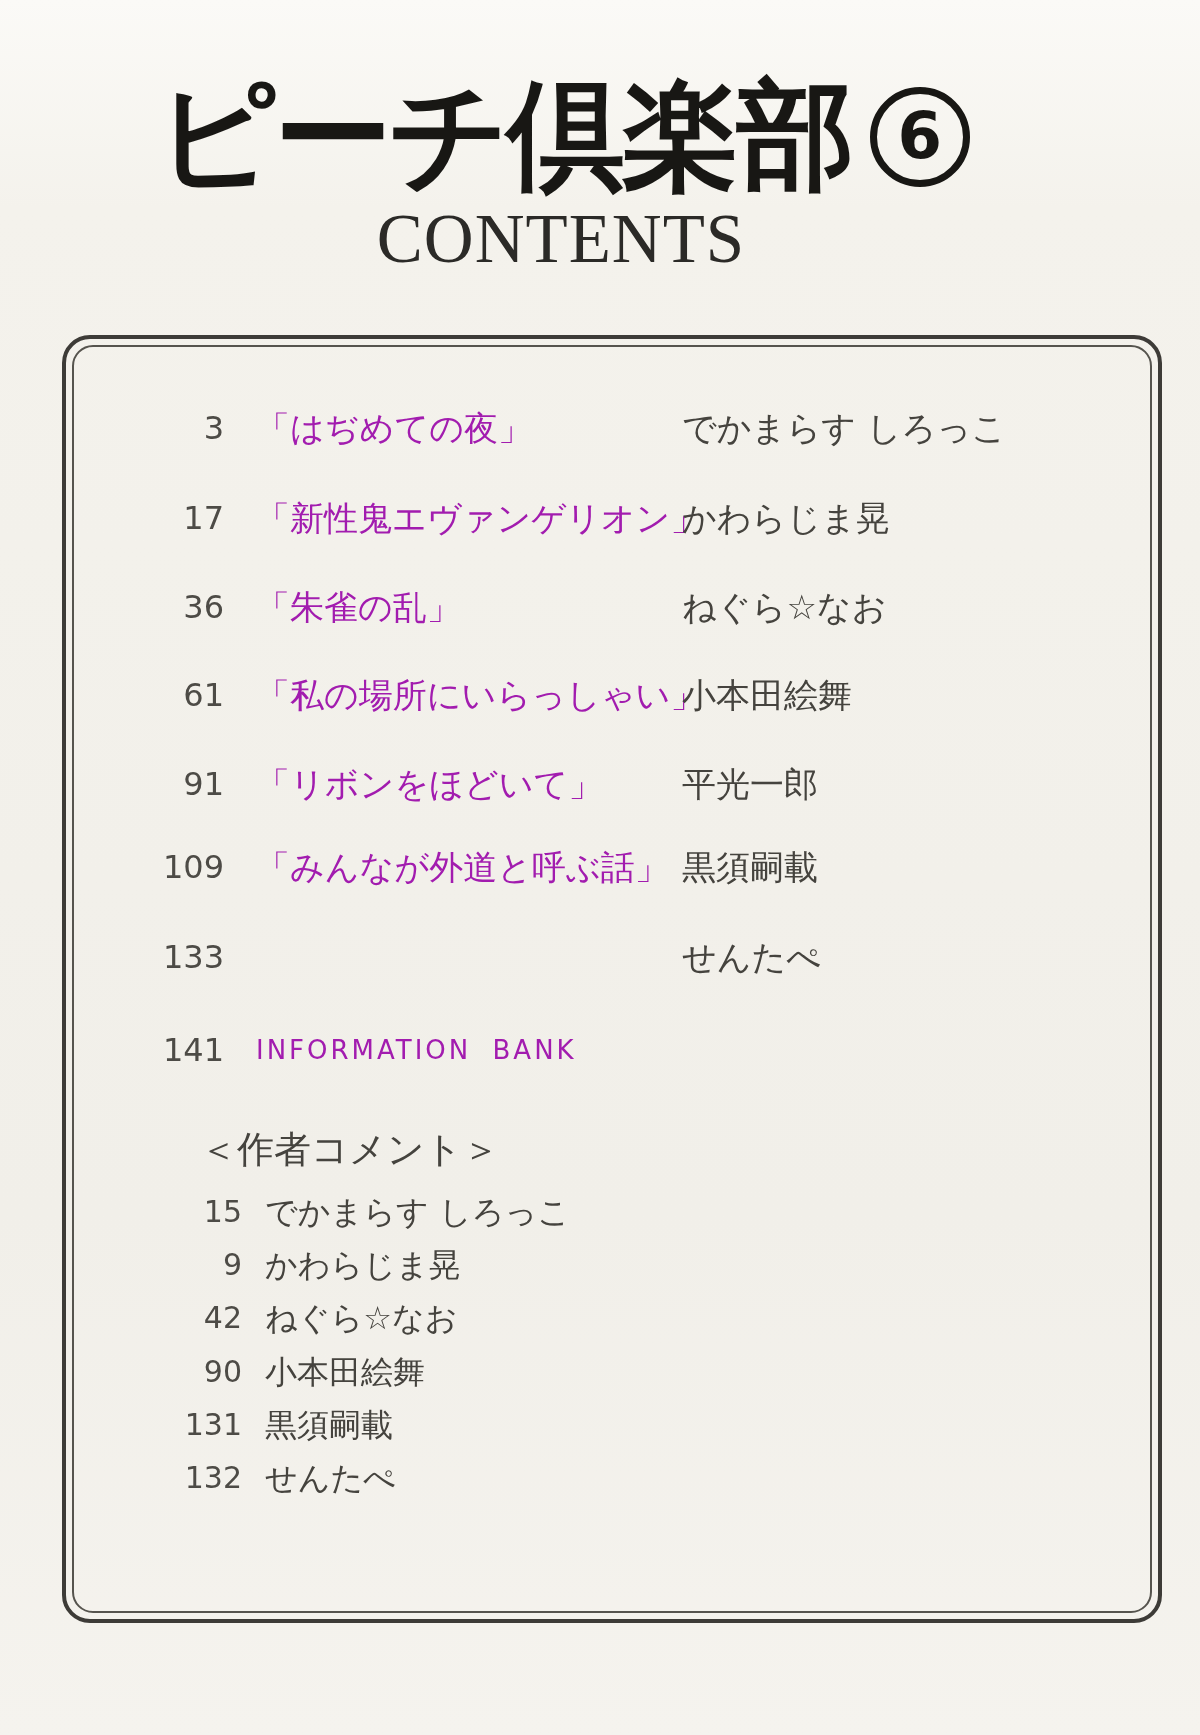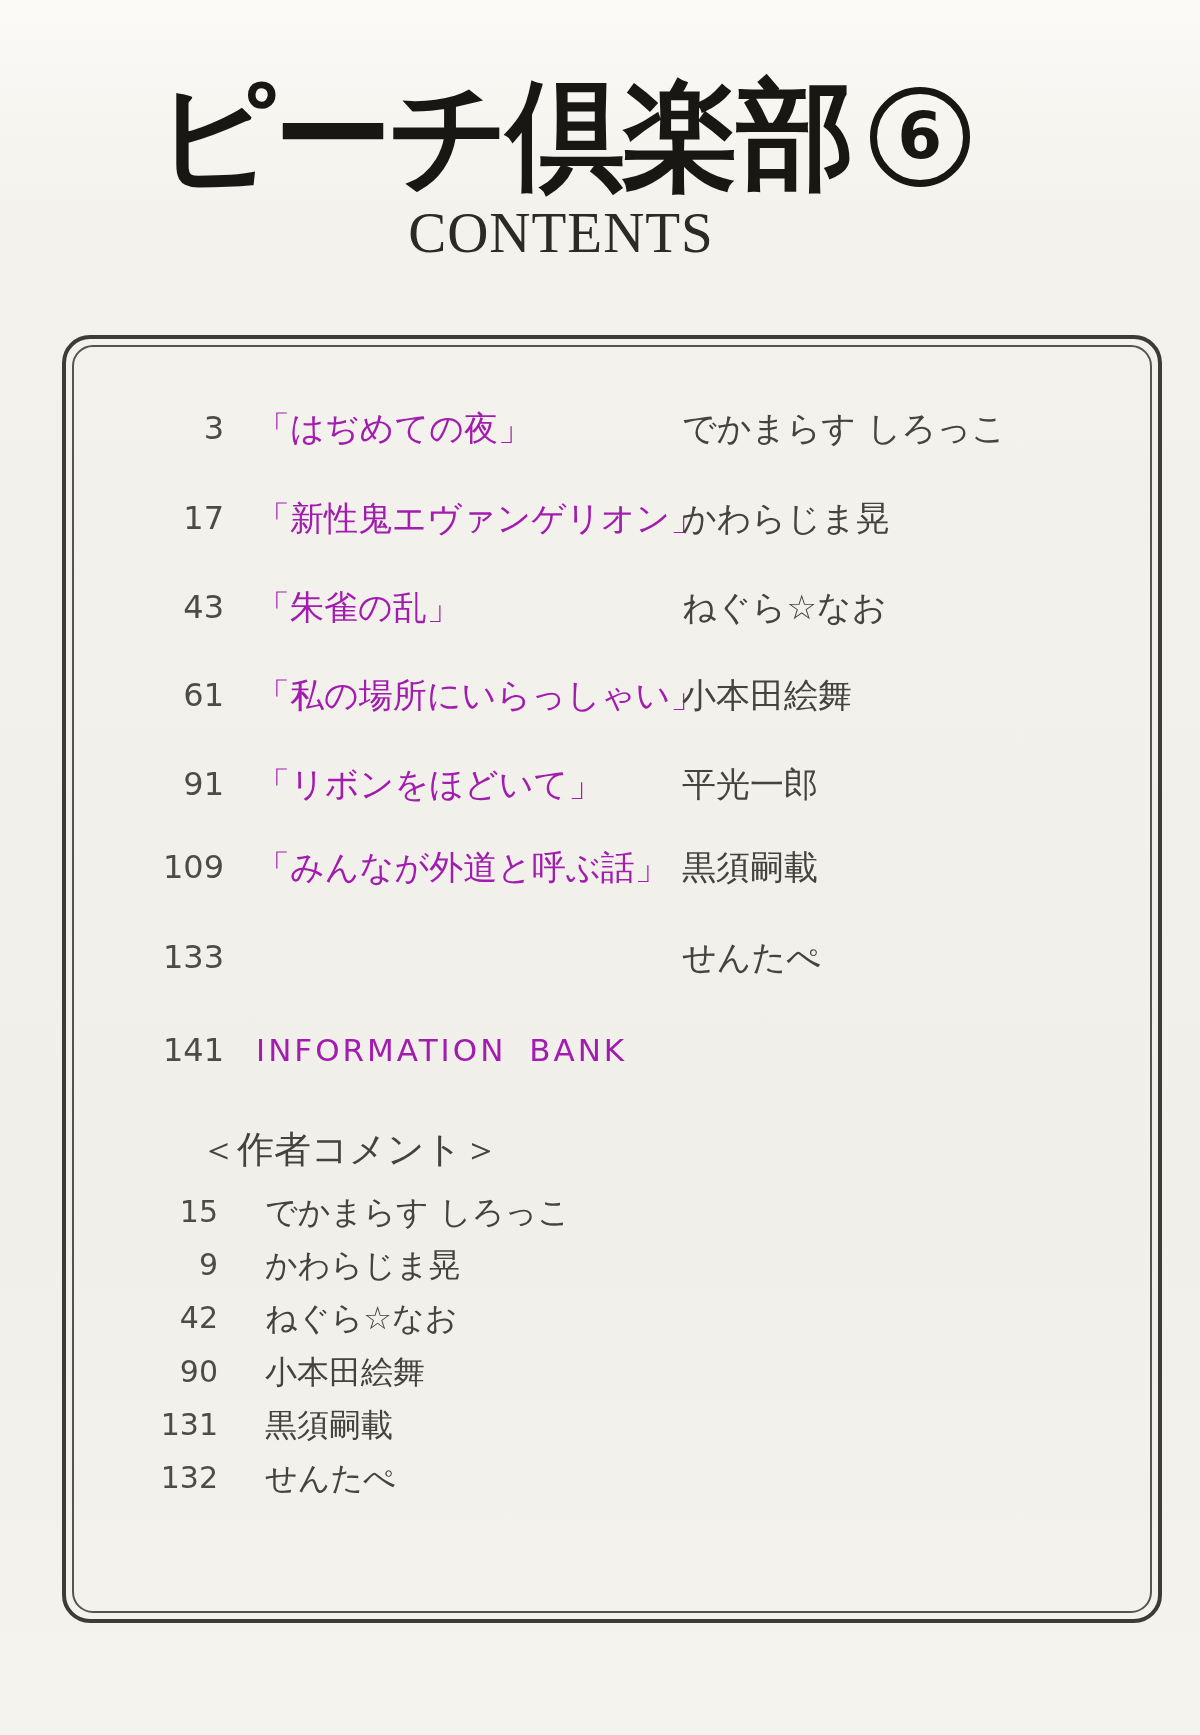--- a/index.html
+++ b/index.html
@@ -23,49 +23,49 @@
     display:inline-flex;align-items:center;justify-content:center;
     width:86px;height:86px;border:7px solid #181714;border-radius:50%;
     font-size:64px;font-weight:900;letter-spacing:0;
     vertical-align:middle;margin-left:18px;margin-top:-14px;
     color:#181714;
   }
   .contents-word{
     position:absolute;top:202px;left:0;width:1058px;
     text-align:center;
     font-family:"Liberation Serif","DejaVu Serif",serif;
-    font-size:57px;line-height:1.1;font-weight:400;
+    font-size:69px;line-height:1.1;font-weight:400;
     color:#2b2a27;letter-spacing:1px;
   }
 
   
   .frame-outer{
     position:absolute;left:30px;top:335px;width:1100px;height:1288px;
     border:4px solid #3d3b37;border-radius:28px;
     box-sizing:border-box;
   }
   .frame-inner{
     position:absolute;left:6px;top:6px;right:6px;bottom:6px;
     border:2px solid #56544e;border-radius:21px;
   }
 
   
   .trow{position:absolute;left:0;width:1200px;height:44px;font-size:34px;line-height:42px;}
   .trow .num{position:absolute;left:40px;width:152px;text-align:right;font-size:32px;color:#4d4b46;}
   .trow .stitle{position:absolute;left:224px;white-space:nowrap;color:#a21caf;}
   .trow .sauthor{position:absolute;left:650px;white-space:nowrap;color:#45433e;}
-  .trow .caps{letter-spacing:3px;word-spacing:10px;font-size:31px;}
+  .trow .caps{letter-spacing:3px;word-spacing:10px;font-size:26px;}
 
   
   .cheader{
     position:absolute;left:168px;top:1128px;
     font-size:37px;line-height:44px;color:#45433e;white-space:nowrap;
   }
   .crow{position:absolute;left:0;width:1200px;height:42px;font-size:32px;line-height:40px;}
-  .crow .num{position:absolute;left:28px;width:158px;text-align:right;font-size:30px;color:#4d4b46;}
+  .crow .num{position:absolute;left:52px;width:158px;text-align:right;font-size:30px;color:#4d4b46;}
   .crow .cname{position:absolute;left:233px;white-space:nowrap;color:#45433e;}
 </style>
 </head>
 <body>
 
 <div id="page">
 
   <div class="masthead">
     <span>ピーチ倶楽部</span><span class="vol-badge">
         <span>6</span>
@@ -82,21 +82,21 @@
     <span class="num">3</span>
     <span class="stitle">「はぢめての夜」</span>
     <span class="sauthor">でかまらす しろっこ</span>
   </div>
   <div class="trow" style="top:497px">
     <span class="num">17</span>
     <span class="stitle">「新性鬼エヴァンゲリオン」</span>
     <span class="sauthor">かわらじま晃</span>
   </div>
   <div class="trow" style="top:586px">
-    <span class="num">43</span>
+    <span class="num">36</span>
     <span class="stitle">「朱雀の乱」</span>
     <span class="sauthor">ねぐら☆なお</span>
   </div>
   <div class="trow" style="top:674px">
     <span class="num">61</span>
     <span class="stitle">「私の場所にいらっしゃい」</span>
     <span class="sauthor">小本田絵舞</span>
   </div>
   <div class="trow" style="top:763px">
     <span class="num">91</span>

